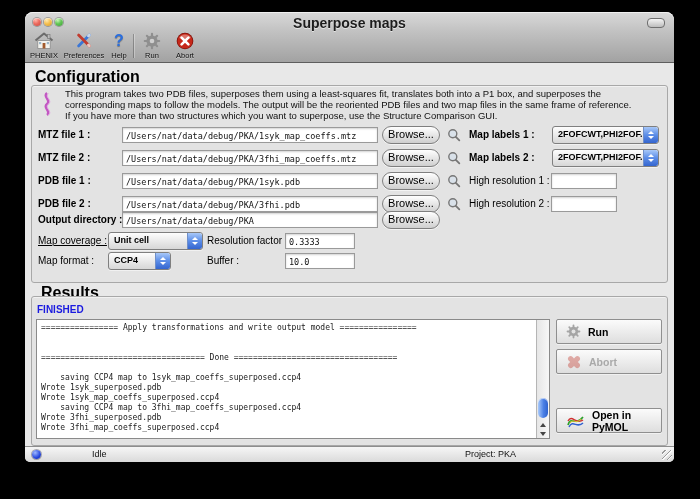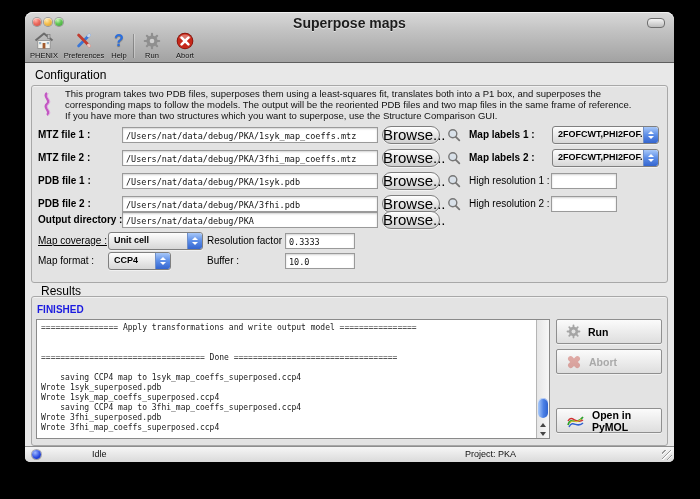--- a/index.html
+++ b/index.html
@@ -38,34 +38,34 @@
   }
   .titem .tlabel{font-size:7.5px;color:#111;margin-top:1px;text-shadow:0 1px 0 rgba(255,255,255,.4);}
   .ticon{height:19px;display:flex;align-items:center;justify-content:center;}
   .tsep{position:absolute;left:108px;top:22px;width:1px;height:24px;background:rgba(0,0,0,.25);box-shadow:1px 0 0 rgba(255,255,255,.3);}
   .helpq{font-size:16px;font-weight:bold;color:#2a6ede;text-shadow:0 1px 1px rgba(0,0,0,.35);line-height:17px;}
   
   .gbox{
     position:absolute;background:#e3e3e3;border:1px solid #a8a8a8;border-radius:3px;
     box-shadow:inset 0 1px 0 rgba(255,255,255,.5);
   }
-  .section-h{position:absolute;font-size:12px;font-weight:normal;color:#000;}
+  .section-h{position:absolute;font-size:16px;font-weight:bold;color:#000;}
   .desc{position:absolute;font-size:9.5px;line-height:10.8px;color:#111;white-space:nowrap;}
   .lab{position:absolute;font-size:10px;font-weight:bold;color:#000;line-height:15px;white-space:nowrap;}
   .tfield{
     position:absolute;height:13px;background:#fff;border:1px solid #9a9a9a;
     font-family:"DejaVu Sans Mono",monospace;font-size:8.5px;color:#111;
     padding:1px 5px 0 3px;box-shadow:inset 0 1px 2px rgba(0,0,0,.18);
     white-space:nowrap;overflow:hidden;
   }
   input.tfield{outline:none;}
   .pill{
     position:absolute;height:16px;width:56px;border-radius:9px;
     border:1px solid #7f7f7f;background:linear-gradient(#ffffff,#e9e9e9 45%,#cfcfcf);
-    font-size:15px;color:#000;text-align:center;line-height:15px;
+    font-size:11px;color:#000;text-align:center;line-height:15px;
     box-shadow:0 1px 0 rgba(255,255,255,.6);cursor:default;
   }
   .mag{position:absolute;width:15px;height:15px;display:flex;align-items:center;justify-content:center;cursor:default;}
   .popup{
     position:absolute;height:16px;border:1px solid #7f7f7f;border-radius:3px;
     background:linear-gradient(#fdfdfd,#d7d7d7);
     font-size:9px;font-weight:bold;color:#000;line-height:15px;
     padding-left:5px;white-space:nowrap;overflow:hidden;cursor:default;
     box-shadow:0 1px 0 rgba(255,255,255,.5);
   }

